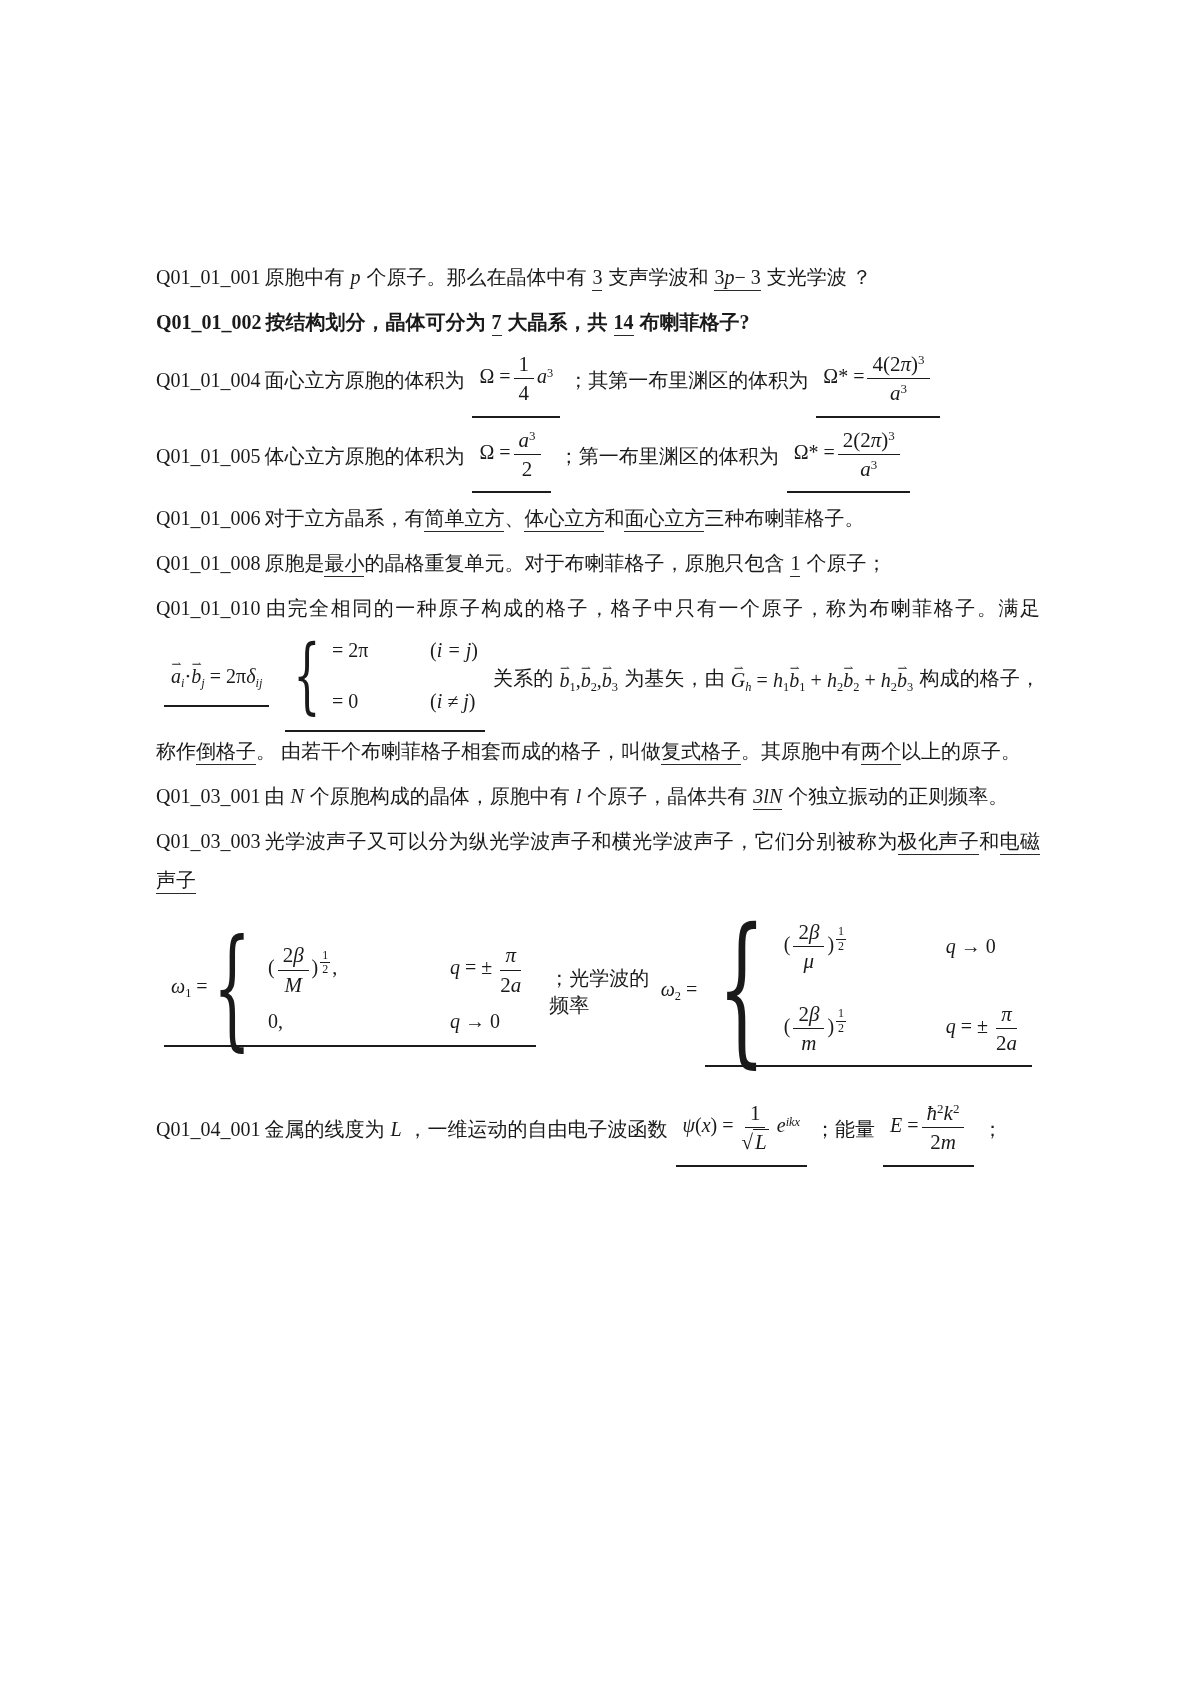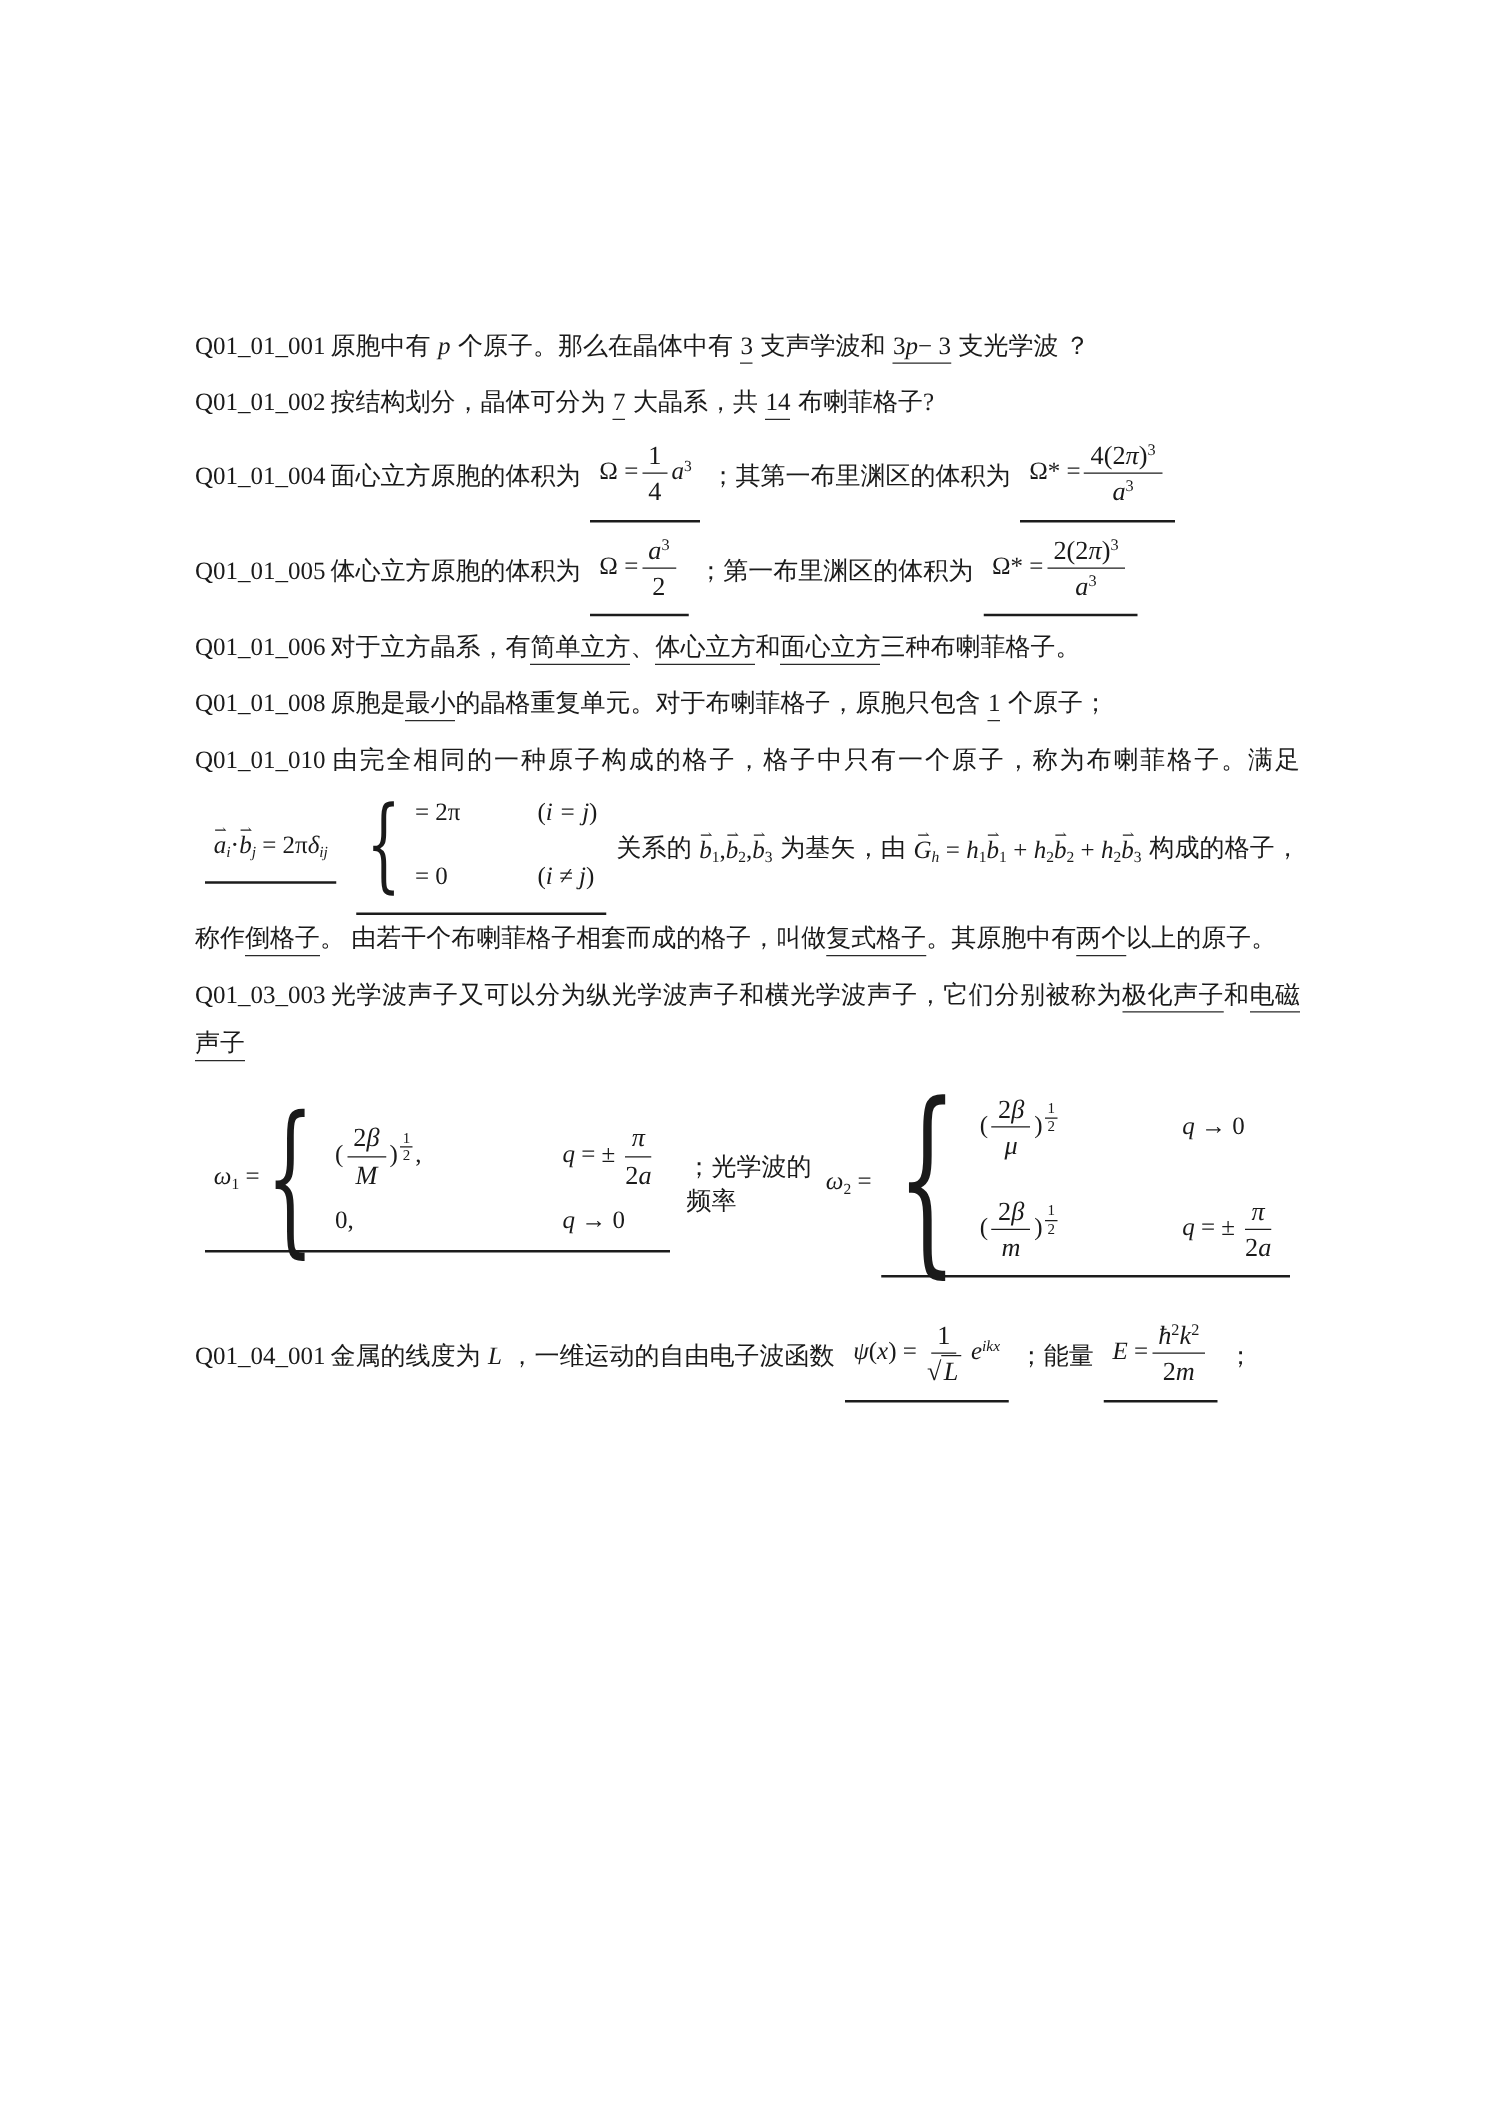--- a/index.html
+++ b/index.html
@@ -44,21 +44,21 @@
   .c1-md{min-width:64px;} .c1-lg{min-width:148px;} .c1-xl{min-width:128px;}
   
   .radsign{font-style:normal;}
   .radbar{border-top:1.2px solid #1c1c1c;font-style:italic;padding:0 2px;}
   
   .formula-row{display:flex;align-items:center;margin:16px 0 30px 0;font-size:20px;}
   .fgroup{white-space:nowrap;}
   .midtxt{margin:0 5px;}
   
   .mb18{margin-bottom:18px;} .mb10{margin-bottom:10px;font-family:Liberation Serif, serif;} .mb36{margin-bottom:36px;}
-  .mb8{margin-bottom:8px;} .mb4{margin-bottom:4px;} .mb2{margin-bottom:2px;} .mb0{margin-bottom:0;}
+  .mb8{margin-bottom:8px;font-weight:bold;} .mb4{margin-bottom:4px;} .mb2{margin-bottom:2px;} .mb0{margin-bottom:0;}
 </style>
 </head>
 <body>
 
 <div class="page">
 
   <p class="q mb18"><span class="qlabel">Q01_01_001</span><span>原胞中有</span><span class="mi lat">p</span><span>个原子。那么在晶体中有</span><span class="u lat">3</span><span>支声学波和</span><span class="u lat"><span>3</span><span class="mi">p</span><span>− 3</span></span><span>支光学波 ？</span></p>
 
   <p class="q mb8"><span class="qlabel">Q01_01_002</span><span>按结构划分，晶体可分为</span><span class="u lat">7</span><span>大晶系，共</span><span class="u lat">14</span><span>布喇菲格子?</span></p>
 
@@ -88,20 +88,21 @@
             <span class="crow">
               <span class="cell c1-md">= 2π</span>
               <span class="cell"><span>(</span><span class="mi">i = j</span><span>)</span></span>
             </span>
             <span class="crow">
               <span class="cell c1-md">= 0</span>
               <span class="cell"><span>(</span><span class="mi">i ≠ j</span><span>)</span></span>
             </span>
           </span></span></span><span>关系的</span><span class="mf lat"><span class="vec">b</span><sub>1</sub><span>,</span><span class="vec">b</span><sub>2</sub><span>,</span><span class="vec">b</span><sub>3</sub></span><span>为基矢，由</span><span class="mf lat"><span class="vec">G</span><sub class="mi">h</sub> <span>=</span> <span class="mi">h</span><sub>1</sub><span class="vec">b</span><sub>1</sub> <span>+</span> <span class="mi">h</span><sub>2</sub><span class="vec">b</span><sub>2</sub> <span>+</span> <span class="mi">h</span><sub>2</sub><span class="vec">b</span><sub>3</sub></span><span>构成的格子，称作</span><span class="u">倒格子</span><span>。 由若干个布喇菲格子相套而成的格子，叫做</span><span class="u">复式格子</span><span>。其原胞中有</span><span class="u">两个</span><span>以上的原子。</span></p>
 
+  <p class="q mb4"><span class="qlabel">Q01_03_001</span><span>由</span><span class="mi lat">N</span><span>个原胞构成的晶体，原胞中有</span><span class="mi lat">l</span><span>个原子，晶体共有</span><span class="u mi lat">3lN</span><span>个独立振动的正则频率。</span></p>
 
 
   <p class="q mb4"><span class="qlabel">Q01_03_003</span><span>光学波声子又可以分为纵光学波声子和横光学波声子，它们分别被称为</span><span class="u">极化声子</span><span>和</span><span class="u">电磁声子</span></p>
 
 
   <div class="formula-row">
     <span class="fgroup ful"><span class="mi">ω</span><sub>1</sub><span> =</span><span class="brace br-lg">{</span><span class="crows">
           <span class="crow">
             <span class="cell c1-lg"><span>(</span><span class="frac">
                 <span class="fn"><span>2</span><span class="mi">β</span></span>

